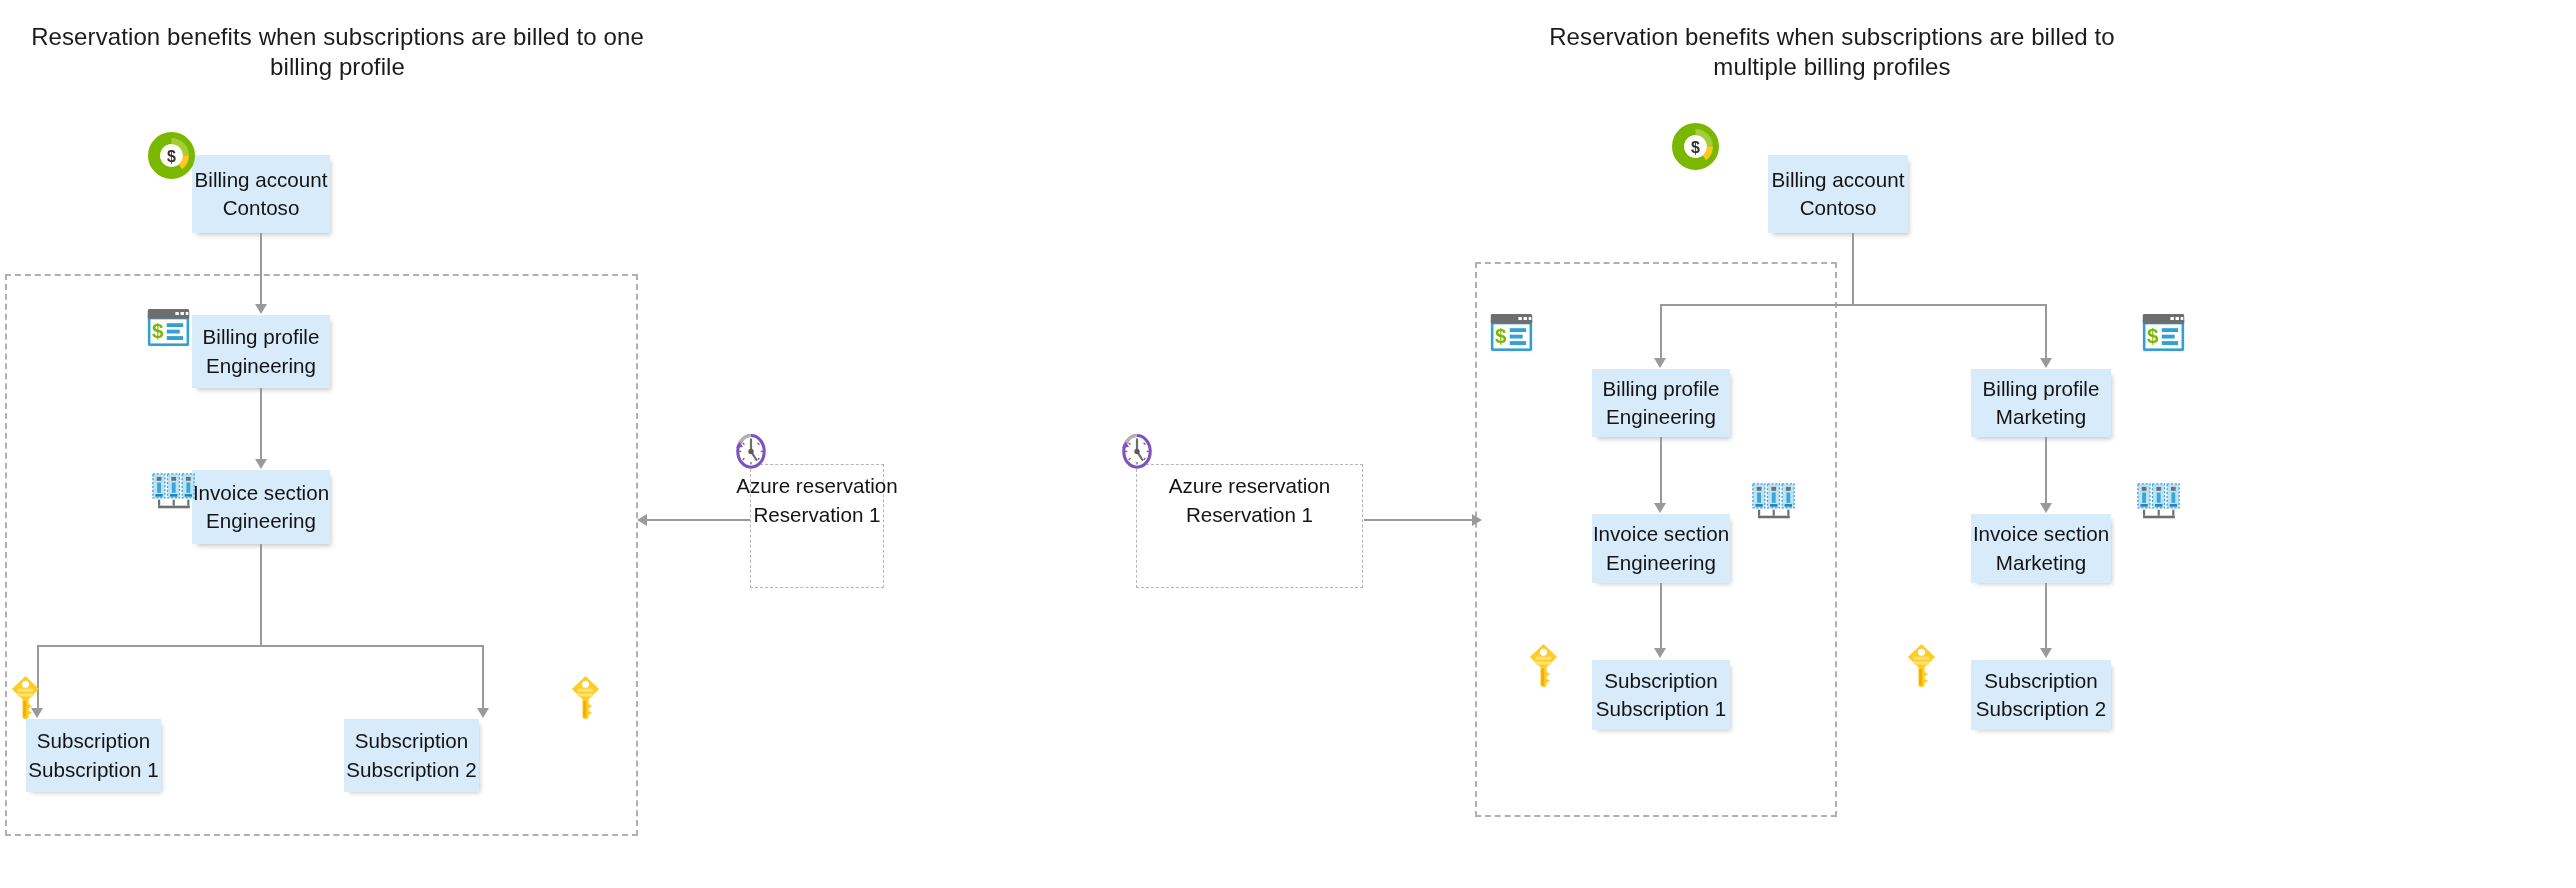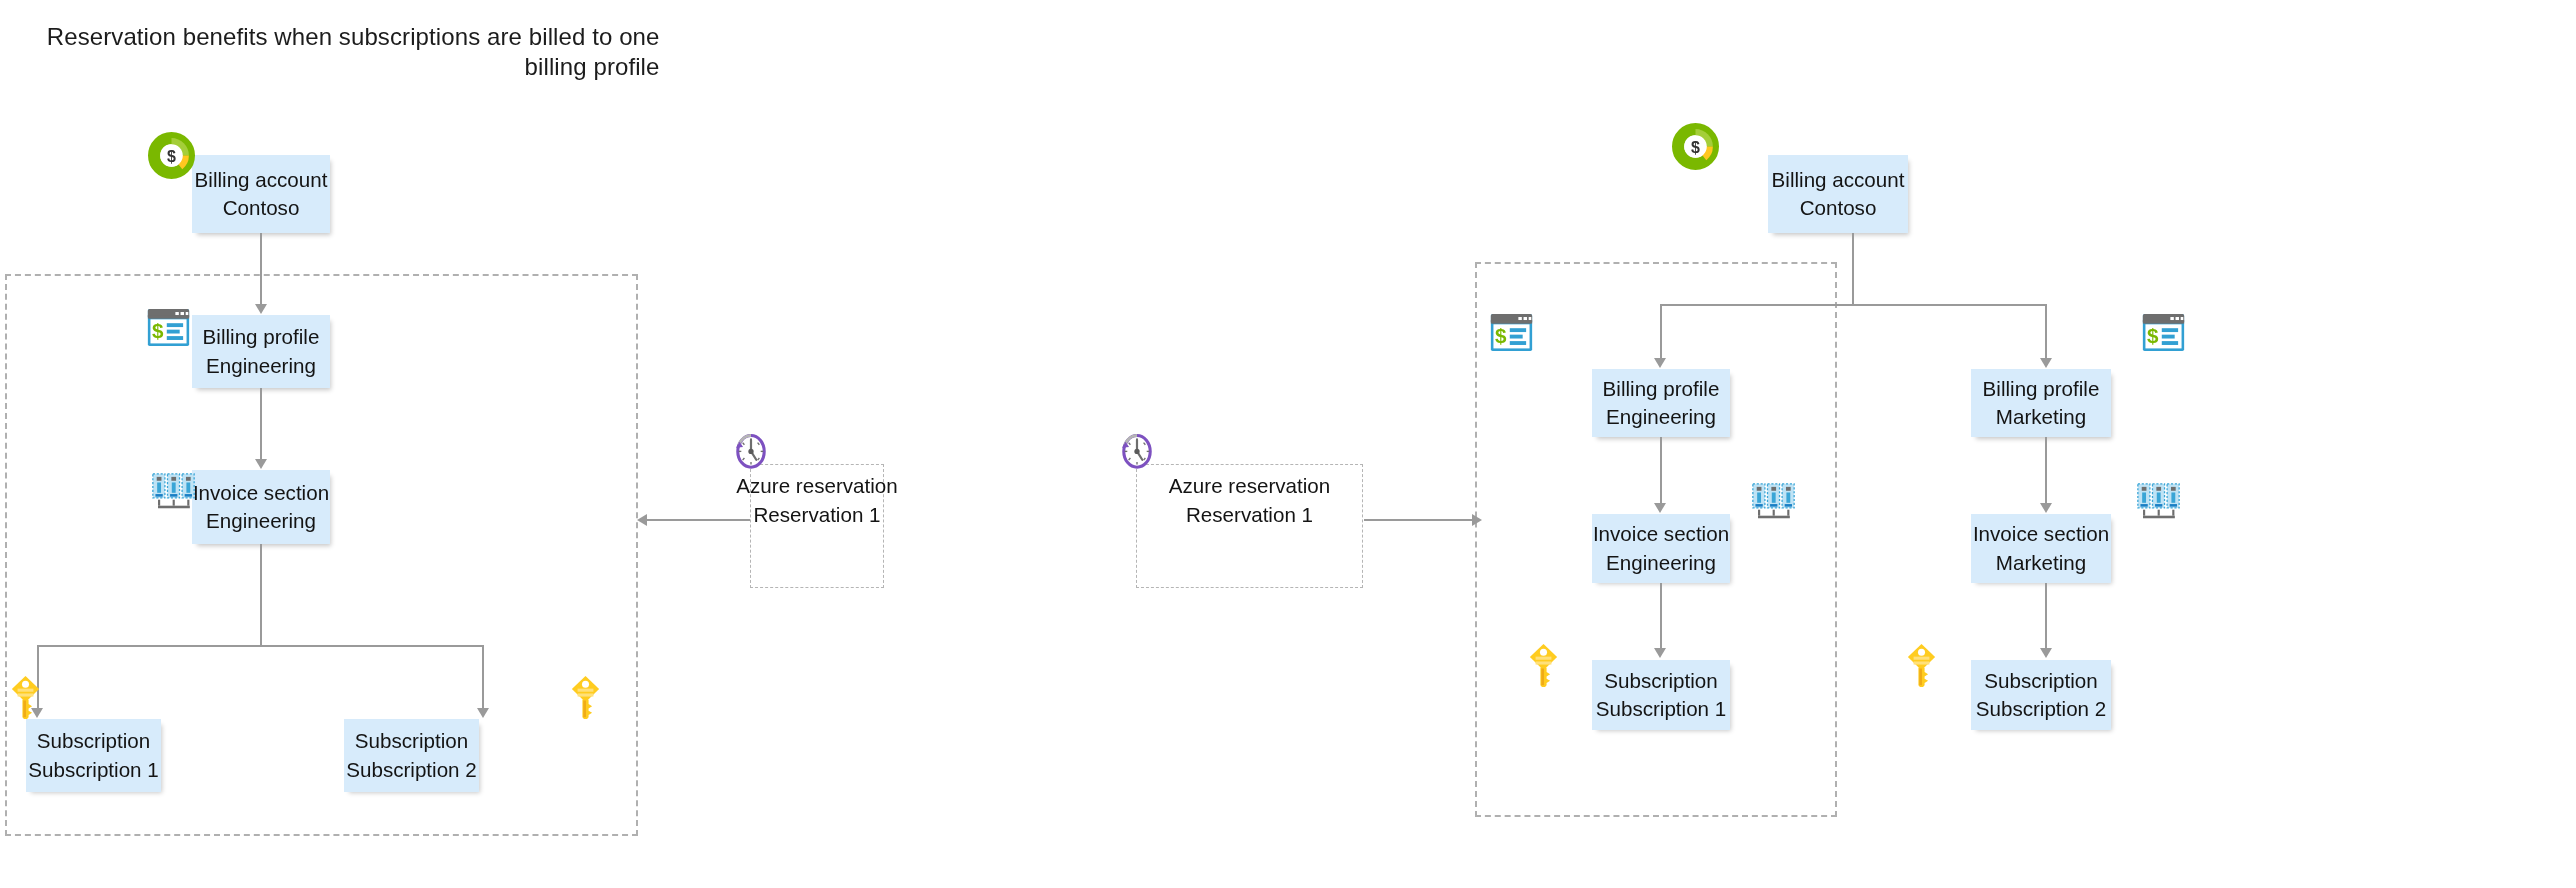--- a/index.html
+++ b/index.html
@@ -13,21 +13,21 @@
     position:relative;
     width:2592px;
     height:888px;
     background:#ffffff;
     overflow:hidden;
   }
 
   
   .diagram-title{
     position:absolute;
-    text-align:right;
+    text-align:center;
     font-size:24px;
     line-height:1.28;
     color:#1c1c1c;
     font-weight:400;
     letter-spacing:0.1px;
   }
 
   
   .scope-box{
     position:absolute;
@@ -234,20 +234,21 @@
       <line x1="51" y1="64" x2="55" y2="59" stroke="#6e6e6e" stroke-width="3"></line>
       <line x1="36" y1="44" x2="36" y2="18" stroke="#6e6e6e" stroke-width="5" stroke-linecap="round"></line>
       <line x1="36" y1="44" x2="48" y2="63" stroke="#6e6e6e" stroke-width="5" stroke-linecap="round"></line>
       <circle cx="36" cy="44" r="6" fill="#5a5a5a"></circle>
     </svg>
   </div>
 
   <div class="hline" style="left:647px; top:519px; width:103px;"></div>
   <div class="arrow-left" style="left:637px; top:514px;"></div>
 
+  <div class="diagram-title" style="left:1510px; top:21.6px; width:644px;">Reservation benefits when subscriptions are billed to multiple billing profiles</div>
 
   <div class="scope-box" style="left:1475px; top:262px; width:362px; height:555px;"></div>
 
   <div class="node" style="left:1768px; top:155px; width:140px; height:78px;">
     <span class="l1">Billing account</span>
     <span class="l2">Contoso</span>
   </div>
   <div class="icon billing-account-icon" style="left:1672px; top:123px;">
     <svg viewBox="0 0 100 100" width="47" height="47">
       <circle cx="50" cy="50" r="37" fill="none" stroke="#7ab800" stroke-width="26"></circle>

